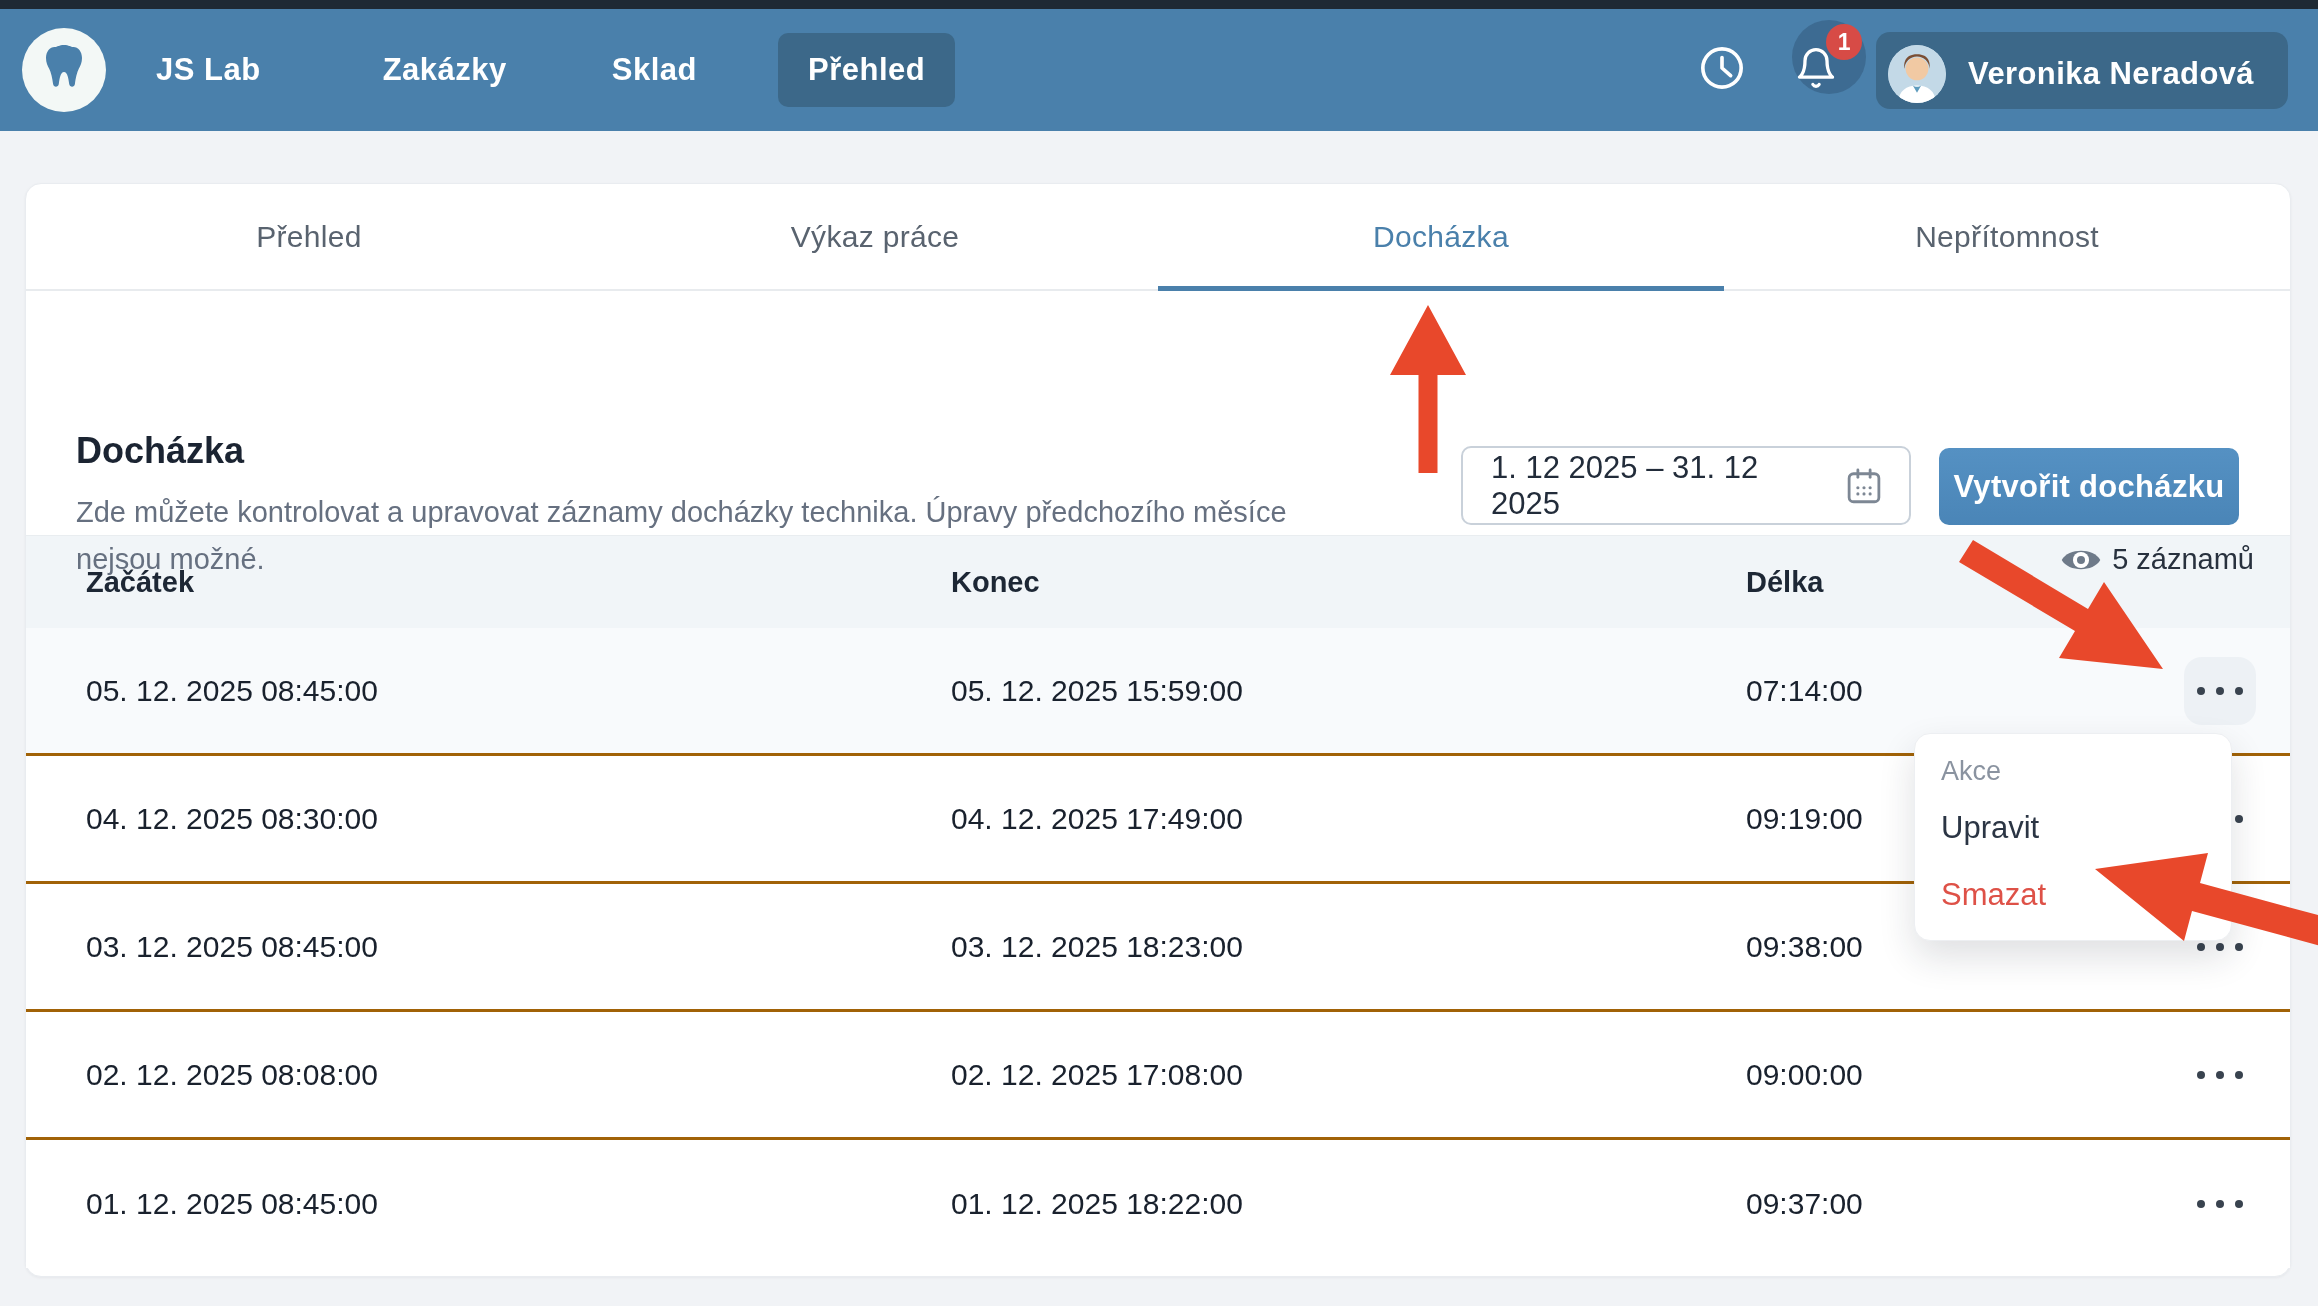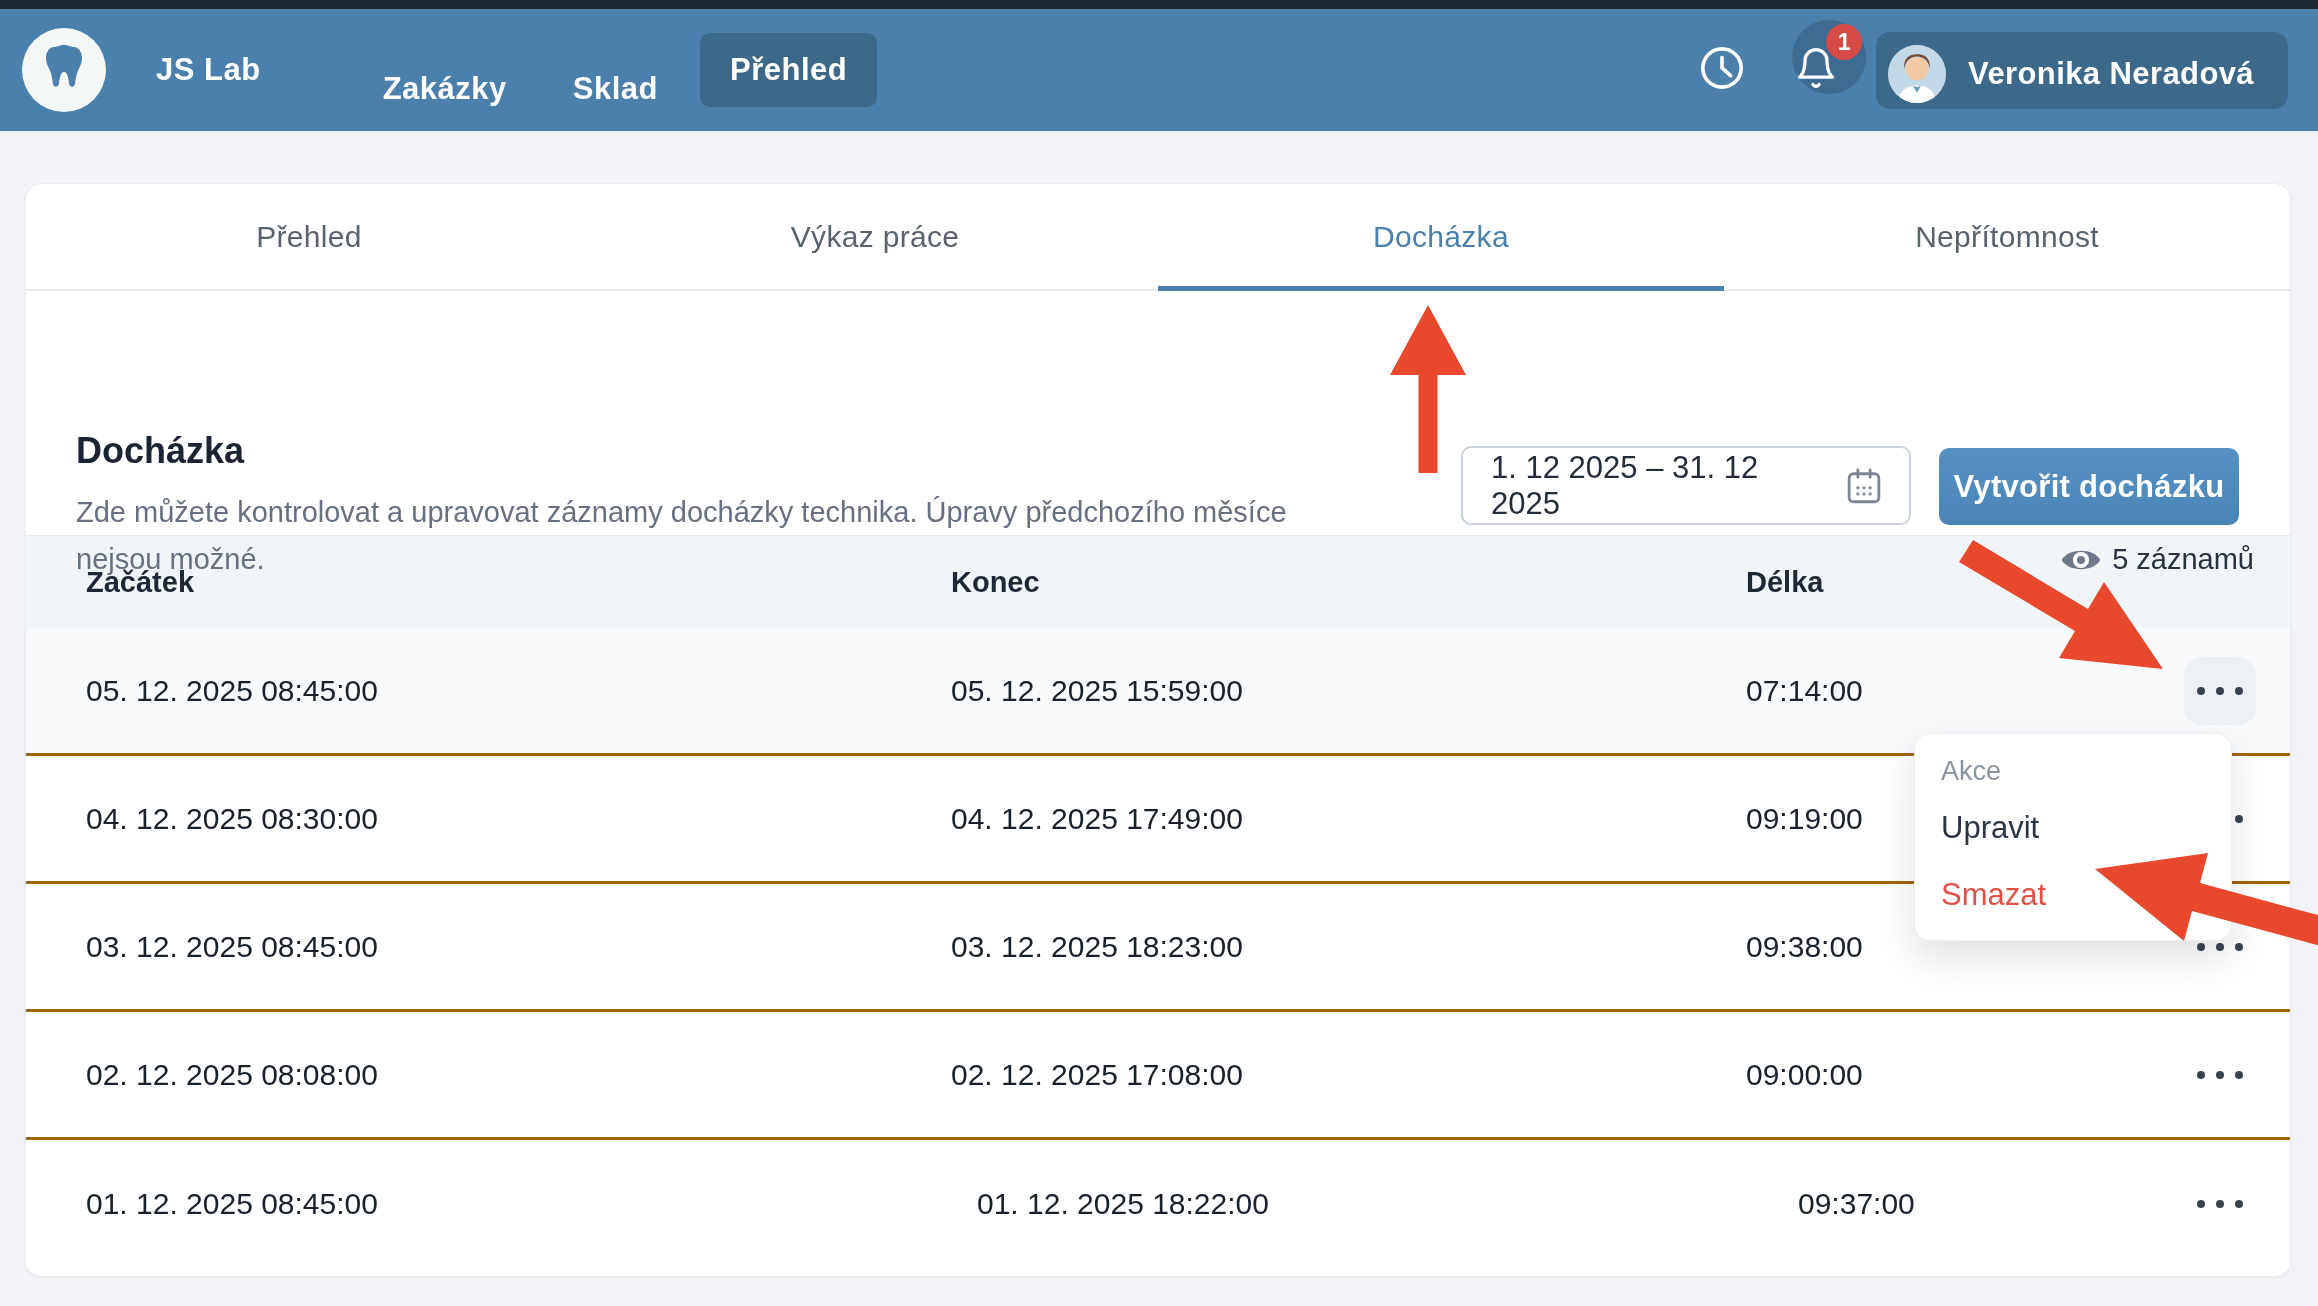--- a/index.html
+++ b/index.html
@@ -99,21 +99,21 @@
     display:grid; grid-template-columns:865px 795px 360px 1fr;
     padding-left:60px; align-items:center;
     font-size:29px; font-weight:700; color:#1d2735;
   }
   .trow {
     height:128px; display:grid; grid-template-columns:865px 795px 360px 1fr;
     padding-left:60px; align-items:center; font-size:30px; color:#19212d;
     border-bottom:3px solid #a16207; background:#fff;
   }
   .trow.first { background:#f8fafc; }
-  .trow.last { border-bottom:none;gap:26px; }
+  .trow.last { border-bottom:none; }
   .cell-actions { display:flex; justify-content:flex-end; padding-right:34px; }
   .dots-btn {
     width:72px; height:68px; border-radius:18px; border:none; background:transparent;
     display:flex; align-items:center; justify-content:center; gap:11px; cursor:pointer;
   }
   .dots-btn.active { background:#edf1f5; }
   .dot { width:8px; height:8px; border-radius:50%; background:#39434f; }
 
   
   .ctx-menu {
@@ -137,21 +137,21 @@
 <header class="navbar">
   <div class="logo-circle">
     <span>
       <svg width="44" height="52" viewBox="0 0 40 52">
         <path fill="#4a80ab" d="M20 3 C15 3 13.5 5 10.5 5 C6 5 2 9.5 2 16 C2 20.5 3.6 23.8 5.2 26.8 C7 30.2 8.4 36.6 9.1 42 C9.6 45.6 14.2 45.6 14.8 42 C15.6 37 16.3 30 20 30 C23.7 30 24.4 37 25.2 42 C25.8 45.6 30.4 45.6 30.9 42 C31.6 36.6 33 30.2 34.8 26.8 C36.4 23.8 38 20.5 38 16 C38 9.5 34 5 29.5 5 C26.5 5 25 3 20 3 Z"></path>
       </svg>
     </span>
   </div>
   <div class="brand">JS Lab</div>
 
-  <nav style="display:flex; align-items:flex-end;">
+  <nav style="display:flex; align-items:center;gap:39px;">
     <div class="nav-item n1">Zakázky</div>
     <div class="nav-item n2">Sklad</div>
     <div class="nav-pill">Přehled</div>
   </nav>
 
   <div class="nav-right">
     <div class="icon-btn clock-btn">
       <span>
         <svg width="46" height="46" viewBox="0 0 24 24" fill="none" stroke="#fff" stroke-width="1.9" stroke-linecap="round" stroke-linejoin="round">
           <circle cx="12" cy="12" r="10"></circle>

